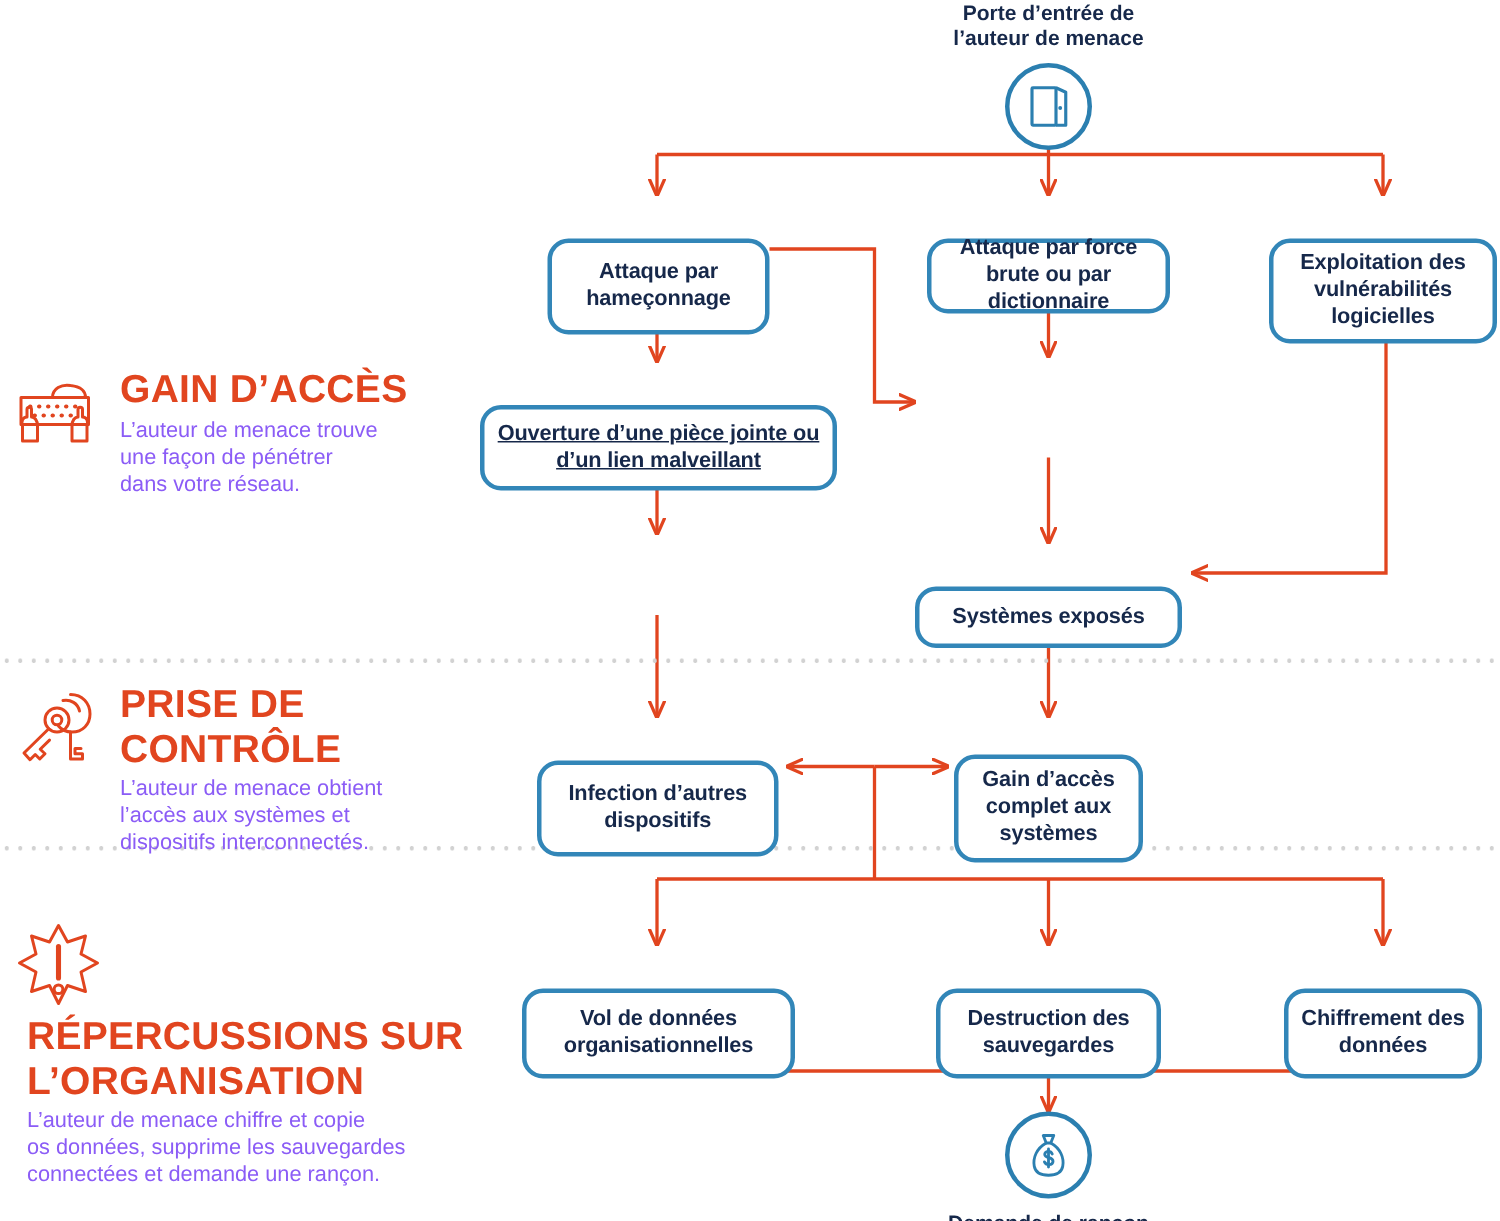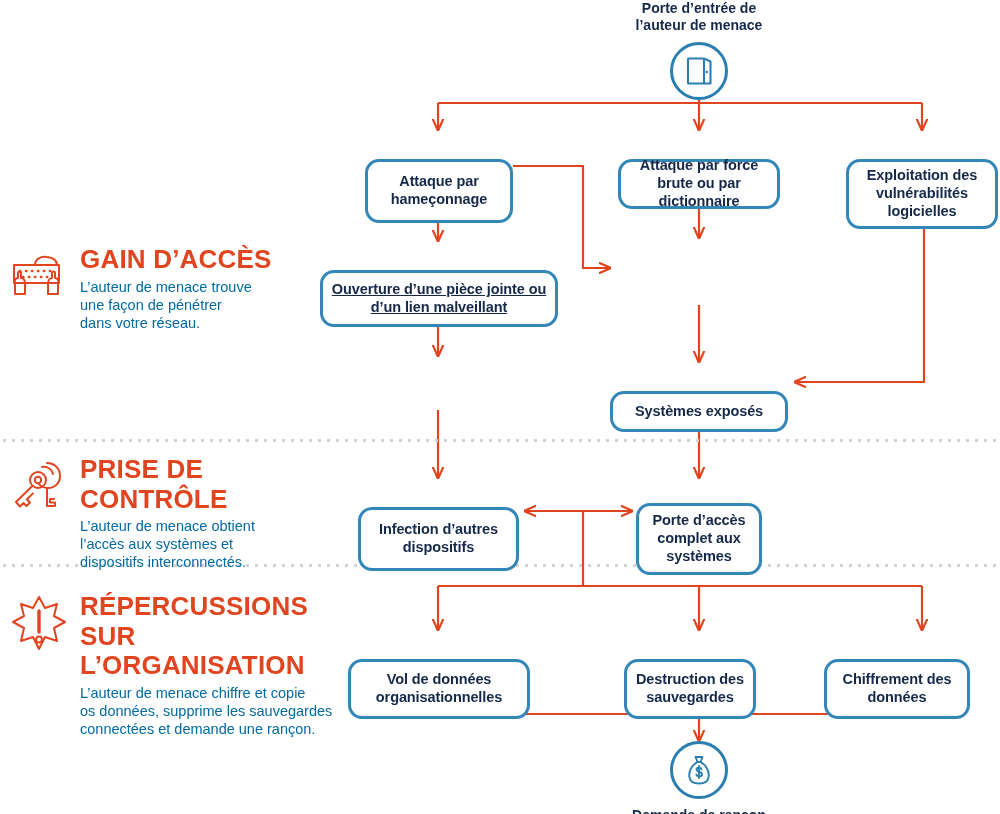--- a/index.html
+++ b/index.html
@@ -94,21 +94,21 @@
     color: #e1451f;
     font-weight: bold;
     font-size: 26px;
     letter-spacing: 0.2px;
     line-height: 1.14;
     margin: 0 0 4px 0;
     text-transform: uppercase;
     white-space: pre-line;
   }
   .stage-desc {
-    color: #0369a1;
+    color: #8b5cf6;
     font-size: 14.5px;
     line-height: 1.24;
     margin: 0;
     white-space: pre-line;
   }
 
   
   .divider {
     position: absolute;
     left: 0;
@@ -226,21 +226,21 @@
       </svg>
     </div>
     <div class="stage-text">
       <div class="stage-title">PRISE DE CONTRÔLE</div>
       <div class="stage-desc">L’auteur de menace obtient
 l’accès aux systèmes et
 dispositifs interconnectés.</div>
     </div>
   </div>
 
-  <div class="stage-block" style="left:8px; top:592px; width:340px;">
+  <div class="stage-block" style="left:8px; top:612px; width:340px;flex-direction:column;">
     <div class="stage-icon">
       <svg width="58" height="62" viewBox="0 0 58 62" fill="none" stroke="#e1451f" stroke-width="2" stroke-linecap="round" stroke-linejoin="round">
         <path d="M29,3 L35,14 L47,10 L44,22 L55,28 L44,34 L47,47 L35,43 L29,55 L23,43 L11,47 L14,34 L3,28 L14,22 L11,10 L23,14 Z"></path>
         <path d="M29,17 L29,38" stroke-width="3.4"></path>
         <circle cx="29" cy="45.5" r="2.9"></circle>
       </svg>
     </div>
     <div class="stage-text">
       <div class="stage-title">RÉPERCUSSIONS SUR
 L’ORGANISATION</div>
@@ -277,36 +277,36 @@
   <div class="node" style="left:610px; top:363px; width:178px; height:41px;justify-content:center;">
     <span>Systèmes exposés</span>
   </div>
 
   <div class="node" style="left:358px; top:479px; width:161px; height:64px;justify-content:flex-end;">
     <span>Infection d’autres
 dispositifs</span>
   </div>
 
   <div class="node" style="left:636px; top:475px; width:126px; height:72px;">
-    <span>Porte d’accès
+    <span>Gain d’accès
 complet aux
 systèmes</span>
   </div>
 
   <div class="node" style="left:348px; top:631px; width:182px; height:60px;">
     <span>Vol de données
 organisationnelles</span>
   </div>
 
-  <div class="node" style="left:624px; top:631px; width:132px; height:60px;">
+  <div class="node" style="left:624px; top:631px; width:150px; height:60px;">
     <span>Destruction des
 sauvegardes</span>
   </div>
 
-  <div class="node" style="left:824px; top:631px; width:146px; height:60px;">
+  <div class="node" style="left:856px; top:631px; width:132px; height:60px;">
     <span>Chiffrement
 des données</span>
   </div>
 
   <div class="endpoint" style="left:579px; top:741px; width:240px;">
     <div class="circ">
       <svg width="30" height="32" viewBox="0 0 30 32" fill="none" stroke="#2b7fb0" stroke-width="1.9" stroke-linecap="round" stroke-linejoin="round">
         <path d="M11.5,3 L18.5,3 L16.5,8 L13.5,8 Z"></path>
         <path d="M13.5,8 C7,11.5 4.5,18 5.5,23.5 C6.3,27.8 10,29.5 15,29.5 C20,29.5 23.7,27.8 24.5,23.5 C25.5,18 23,11.5 16.5,8"></path>
         <path d="M17.5,15.3 C17,14.1 15.9,13.5 14.7,13.6 C13.2,13.7 12.4,14.6 12.5,15.7 C12.6,17 14,17.4 15.3,17.8 C16.7,18.2 18,18.7 18,20.2 C18,21.5 16.9,22.4 15.3,22.4 C13.9,22.4 12.8,21.8 12.3,20.6"></path>

